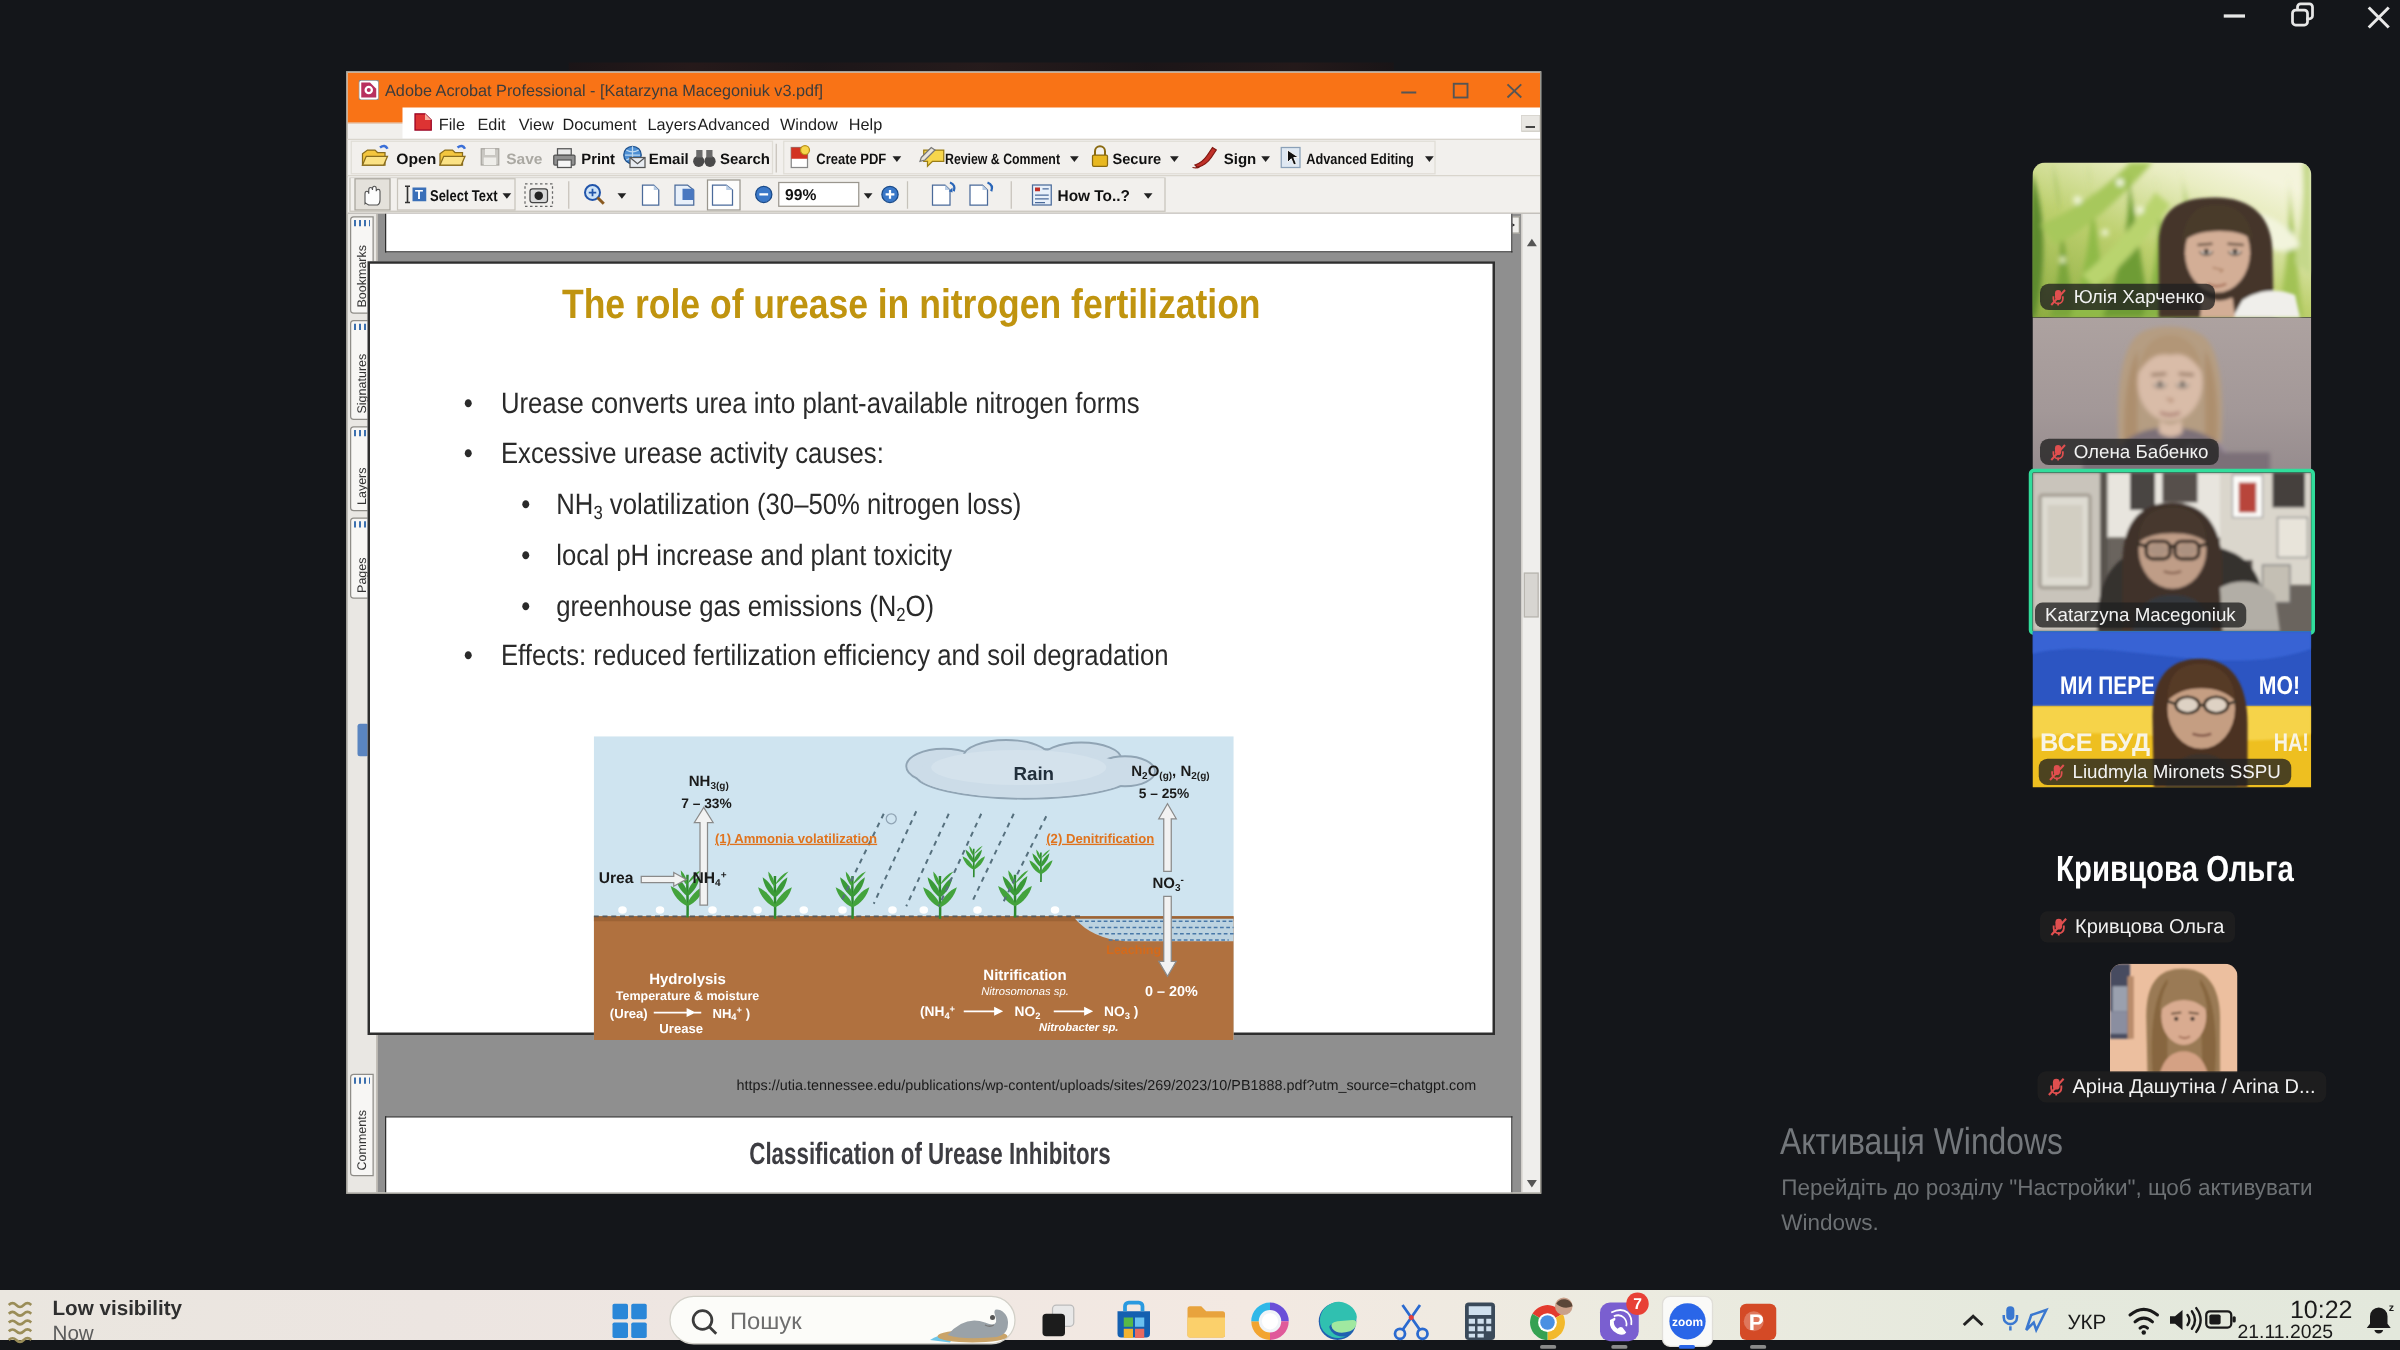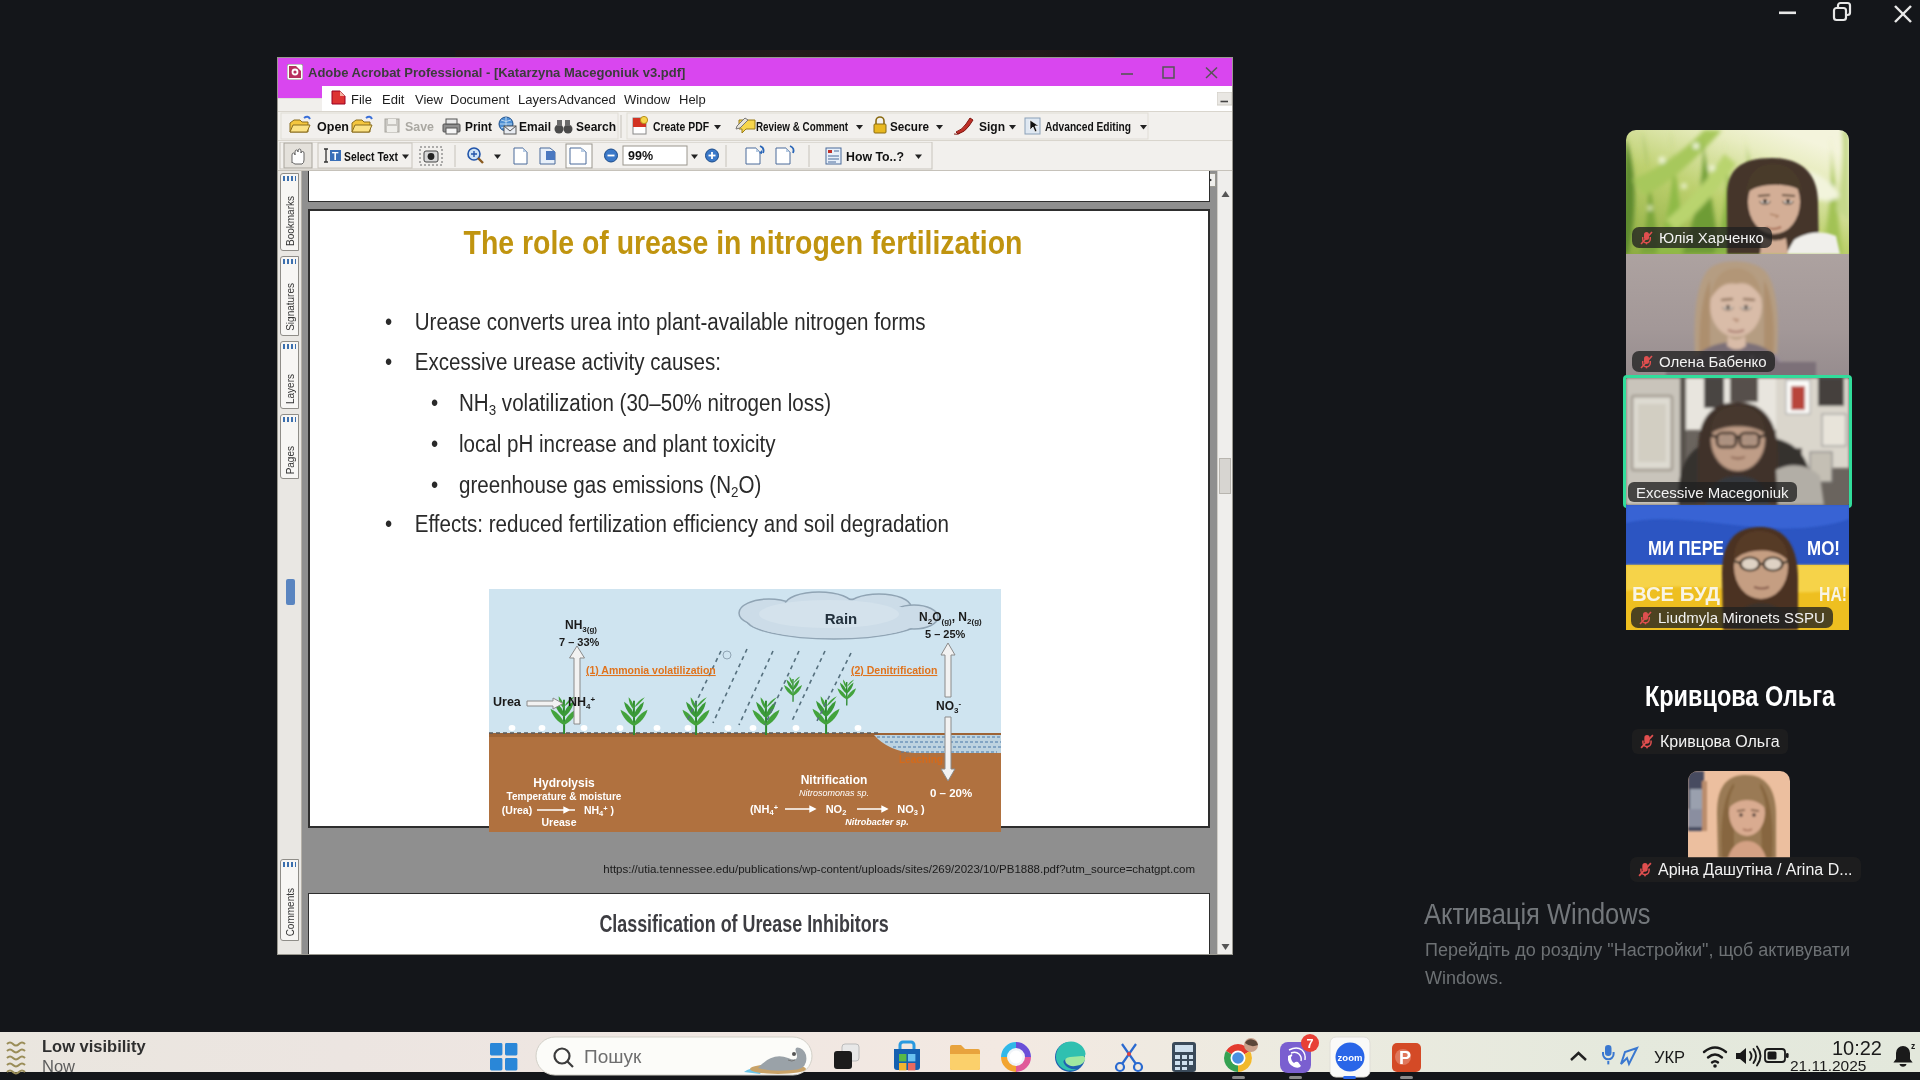--- a/index.html
+++ b/index.html
@@ -2,38 +2,38 @@
 <html><head>
 <meta charset="utf-8">
 <style>
   * { margin:0; padding:0; box-sizing:border-box; }
   html,body { width:1920px; height:1080px; overflow:hidden; background:#14161a; font-family:"Liberation Sans", sans-serif; }
   .abs { position:absolute; }
   #stage { position:relative; width:1920px; height:1080px; background:#14161a; }
 
   
   #acro { position:absolute; left:277px; top:57px; width:956px; height:898px; background:#f1efec; border:1px solid #9a9890; overflow:hidden; }
-  #acro-title { position:absolute; left:0; top:0; width:954px; height:41px; background:#d946ef; border-bottom:1px solid #e2e0dc;font-weight:bold; }
+  #acro-title { position:absolute; left:0; top:0; width:954px; height:41px; background:#f97316; border-bottom:1px solid #e2e0dc; }
   #acro-title .ttl { position:absolute; left:30px; top:7px; font-size:13px; color:#3c3c3c; }
   #acro-menu { position:absolute; left:0; top:28px; width:954px; height:25px; background:#ffffff;margin-left:44px; }
   #acro-menu .mi { position:absolute; top:6px; font-size:13px; color:#1d1d1d; }
   #tb1 { position:absolute; left:0; top:53px; width:954px; height:30px; background:#f2f0ed; border-top:1px solid #d9d5cd; border-bottom:1px solid #d9d5cd; }
   #tb2 { position:absolute; left:0; top:84px; width:954px; height:29px; background:#f2f0ed; border-bottom:1px solid #c6c2ba; }
 
   
   #docarea { position:absolute; left:0; top:113px; width:954px; height:783px; background:#8f8f8f; overflow:hidden; }
   #tabstrip { position:absolute; left:0; top:0; width:24px; height:783px; background:#e9e7e3; border-right:1px solid #b5b1a9; }
   .vtab { position:absolute; left:2px; width:19px; background:#f7f6f4; border:1px solid #8f8d88; border-radius:3px 0 0 3px; }
   .vtab span { position:absolute; left:4px; bottom:4px; font-size:10px; color:#333; writing-mode:vertical-rl; transform:rotate(180deg); white-space:nowrap; }
   .vtab .cap { position:absolute; left:2px; top:2px; width:13px; height:5px; background:repeating-linear-gradient(90deg,#3b6fae 0 2px,#f7f6f4 2px 4px); }
   #vscroll { position:absolute; right:0; top:0; width:15px; height:783px; background:#efeeec; border-left:1px solid #cfccc6; }
 
   
   .page { position:absolute; background:#ffffff; border:1px solid #2e2e2e; }
-  #page-main { left:30px; top:38px; width:902px; height:619px; border-width:2px; }
+  #page-main { left:16px; top:38px; width:902px; height:619px; border-width:2px; }
   #page-prev { left:30px; top:-2px; width:902px; height:33px; border-top:none; }
   #page-next { left:30px; top:722px; width:902px; height:70px; border-bottom:none; }
 
   
   #slide-title { position:absolute; left:0; top:13px; width:100%; text-align:center; font-size:33px; font-weight:bold; color:#c0940f; transform:translateX(-16px) scaleX(0.861); }
   .b1 { position:absolute; font-size:23.5px; color:#2a2a2a; white-space:nowrap; transform:scaleX(0.875); transform-origin:0 50%; }
   .b1 .dot { display:inline-block; width:34px; }
   .b1.sub .dot { width:32px; }
   sub { font-size:65%; vertical-align:-0.25em; }
   #url-line { position:absolute; left:0; top:652px; width:100%; text-align:right; font-size:11.5px; color:#1a1a1a; transform:translateX(-13px); }
@@ -585,21 +585,21 @@
   <div class="nlabel" style="left:1632px;top:351px;height:21px;font-size:15px">
     <svg class="micbox" width="13" height="14" viewBox="0 0 13 14">
         <g fill="#e04f4f">
           <rect x="4" y="1" width="5" height="8" rx="2.5"></rect>
           <path d="M2 6 v2 a4.5 4.5 0 0 0 9 0 v-2 h-1.4 v2 a3.1 3.1 0 0 1 -6.2 0 v-2 z"></path>
           <rect x="5.8" y="11" width="1.4" height="2.4"></rect>
         </g>
         <line x1="1" y1="13" x2="12" y2="1" stroke="#e04f4f" stroke-width="1.6"></line>
       </svg>
     Олена Бабенко</div>
-  <div class="nlabel" style="left:1628px;top:482px;height:20px;font-size:15px;border-radius:6px">Excessive Macegoniuk</div>
+  <div class="nlabel" style="left:1628px;top:482px;height:20px;font-size:15px;border-radius:6px">Katarzyna Macegoniuk</div>
   <div class="nlabel" style="left:1631px;top:607px;height:21px;font-size:15px">
     <svg class="micbox" width="13" height="14" viewBox="0 0 13 14">
         <g fill="#e04f4f">
           <rect x="4" y="1" width="5" height="8" rx="2.5"></rect>
           <path d="M2 6 v2 a4.5 4.5 0 0 0 9 0 v-2 h-1.4 v2 a3.1 3.1 0 0 1 -6.2 0 v-2 z"></path>
           <rect x="5.8" y="11" width="1.4" height="2.4"></rect>
         </g>
         <line x1="1" y1="13" x2="12" y2="1" stroke="#e04f4f" stroke-width="1.6"></line>
       </svg>
     Liudmyla Mironets SSPU</div>

